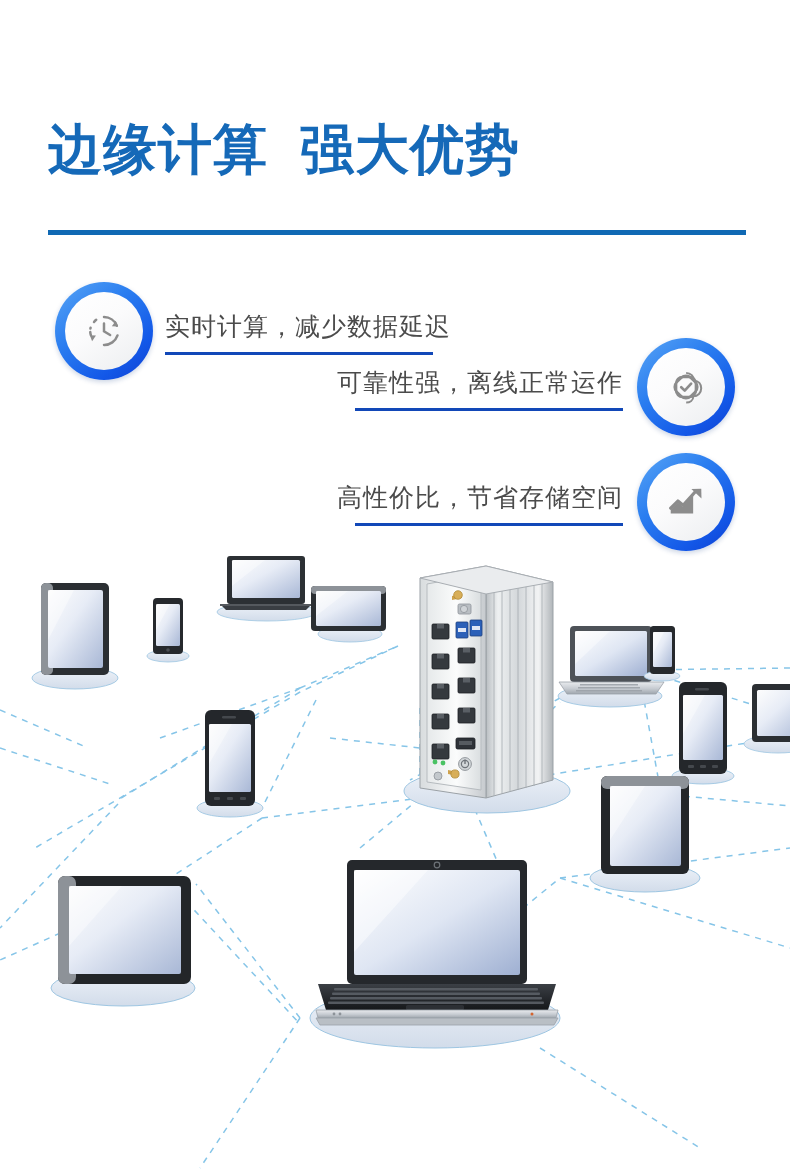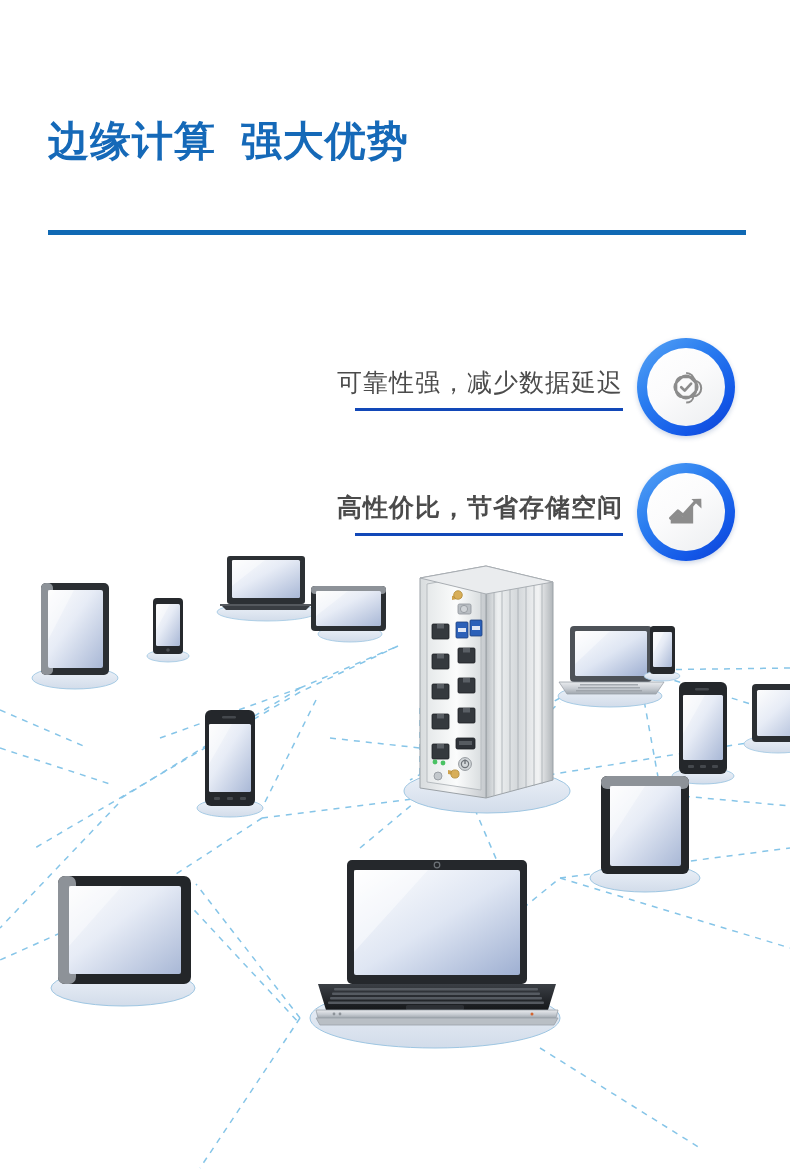--- a/index.html
+++ b/index.html
@@ -16,21 +16,21 @@
     font-family: "Liberation Sans", "DejaVu Sans", sans-serif;
     -webkit-font-smoothing: antialiased;
   }
 
   
   .page-title {
     position: absolute;
     left: 48px;
     top: 118px;
     width: 700px;
-    font-size: 41px;
+    font-size: 54px;
     font-weight: bold;
     letter-spacing: 1px;
     color: #1569b8;
     line-height: 1.15;
     white-space: pre;
   }
   .title-rule {
     position: absolute;
     left: 48px;
     top: 230px;
@@ -50,21 +50,21 @@
   .feature {
     position: absolute;
     height: 108px;
   }
   .feature-left  { left: 55px;  width: 400px; }
   .feature-right { left: 330px; width: 405px; }
 
   .f1 { top: 12px;  }
   .f2 { top: 68px;  }
   .f3 { top: 128px; }
-  .f4 { top: 193px; font-weight: bold; }
+  .f4 { top: 183px; }
 
   
   .badge {
     position: absolute;
     width: 98px;
     height: 98px;
     border-radius: 50%;
     background: linear-gradient(140deg, #59a5f5 0%, #2b7ef0 38%, #1358e8 75%, #0f3fd0 100%);
     box-shadow: 0 2px 5px rgba(20, 60, 130, 0.22);
     display: flex;
@@ -115,38 +115,59 @@
   .scene svg { display: block; }
 </style>
 </head>
 <body>
 
 <div class="page-title">边缘计算  强大优势</div>
 <div class="title-rule"></div>
 
 <div class="features">
 
+  <div class="feature feature-left f1">
+    <div class="badge badge-left">
+      <div class="badge-inner">
+        <svg width="46" height="46" viewBox="0 0 48 48">
+          <g fill="none" stroke="#8c8c8c" stroke-width="2.6" stroke-linecap="round">
+            <path d="M24 9.5 A14.5 14.5 0 0 1 37.4 18.6"></path>
+            <path d="M38.1 28.6 A14.5 14.5 0 0 1 24 38.5"></path>
+            <path d="M10.3 28.3 A14.5 14.5 0 0 1 10.0 20.6" stroke-dasharray="3.2 3.6"></path>
+            <path d="M13.6 14.6 A14.5 14.5 0 0 1 18.6 10.6" stroke-dasharray="3.2 3.6"></path>
+          </g>
+          <path d="M36.2 13.2 L38.6 19.4 L32.2 19.0 Z" fill="#8c8c8c"></path>
+          <path d="M11.6 34.6 L9.2 28.4 L15.6 28.8 Z" fill="#8c8c8c"></path>
+          <g stroke="#8c8c8c" stroke-width="2.6" stroke-linecap="round" fill="none">
+            <path d="M24 16.2 L24 24.4 L30.4 28.2"></path>
+          </g>
+        </svg>
+      </div>
+    </div>
+    <div class="feature-text">实时计算，减少数据延迟</div>
+    <div class="feature-rule"></div>
+  </div>
 
   <div class="feature feature-right f2">
     <div class="badge badge-right">
       <div class="badge-inner">
         <svg width="44" height="44" viewBox="0 0 48 48">
           <g fill="none" stroke="#8c8c8c" stroke-width="2.7">
             <path d="M24 8.5 C30 8.5 34.5 13 34.5 19 C40.5 19 44 23.5 44 29
                      C44 35 39.5 39.5 33.5 39.5 C33.5 45 29 48 24 48" transform="scale(0.82) translate(5.5,2)"></path>
           </g>
           <g fill="none" stroke="#8c8c8c" stroke-width="2.7" stroke-linejoin="round">
             <rect x="13.2" y="13.2" width="21.6" height="21.6" rx="7" transform="rotate(45 24 24)"></rect>
             <rect x="13.2" y="13.2" width="21.6" height="21.6" rx="7"></rect>
           </g>
           <path d="M18.8 24.3 L22.6 28.0 L29.6 20.4" fill="none" stroke="#8c8c8c" stroke-width="2.9" stroke-linecap="round" stroke-linejoin="round"></path>
         </svg>
       </div>
     </div>
-    <div class="feature-text">可靠性强，减少数据延迟</div>
+    <div class="feature-text">可靠性强，离线正常运作</div>
     <div class="feature-rule"></div>
   </div>
 
 
   <div class="feature feature-right f4">
     <div class="badge badge-right">
       <div class="badge-inner">
         <svg width="46" height="42" viewBox="0 0 48 44">
           <path d="M8 30 L15.5 22.5 L21 27 L31.5 15 L31.5 34 L8 34 Z" fill="#8c8c8c"></path>
           <path d="M8 28.5 L15.5 21 L21 25.5 L33.5 11.5" fill="none" stroke="#8c8c8c" stroke-width="3.4" stroke-linejoin="round" stroke-linecap="round"></path>

